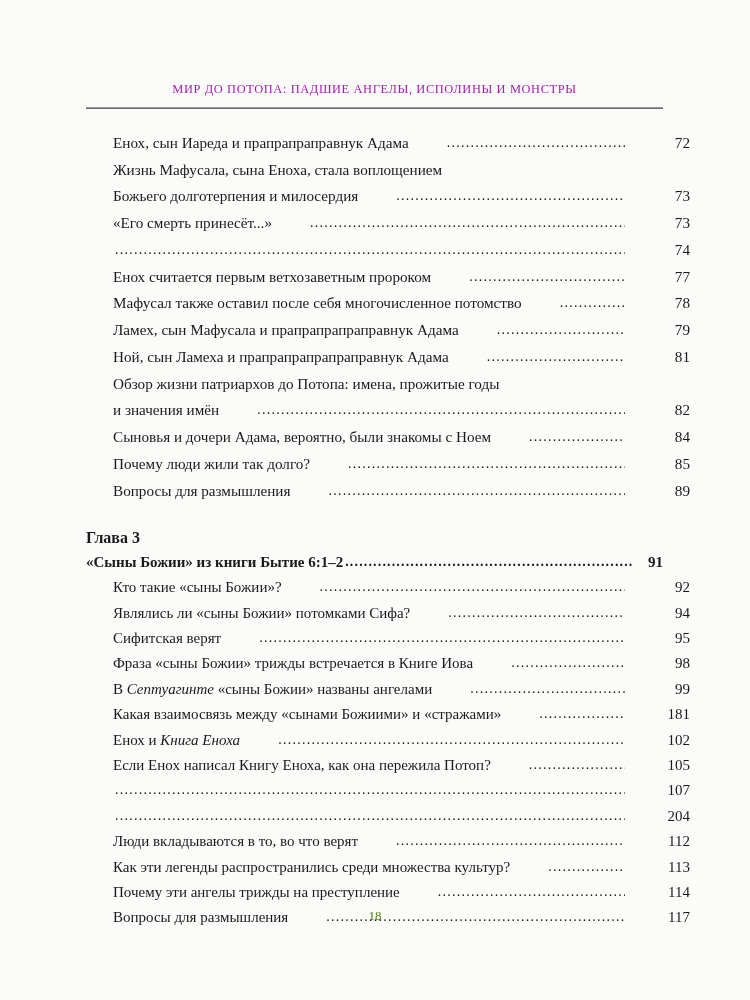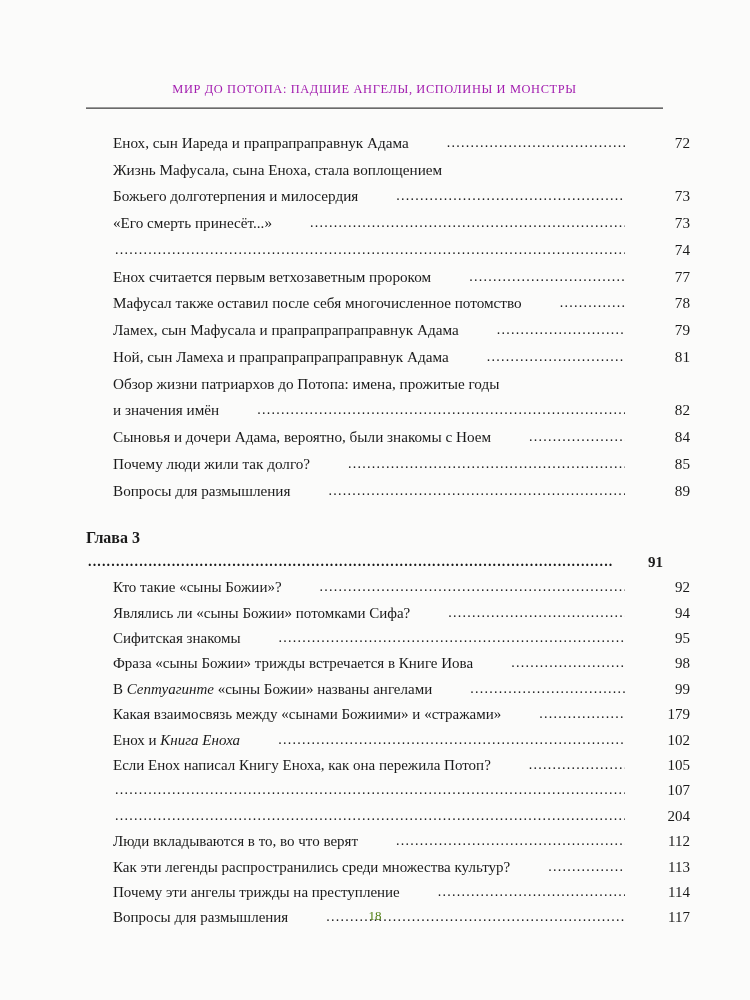--- a/index.html
+++ b/index.html
@@ -207,58 +207,59 @@
 
     </div>
 
     <div class="chapter-block">
 
       <div class="chap-label">Глава 3</div>
 
       <div class="group sect-2">
 
         <div class="entry lvl-top bold">
+          <span class="title">«Сыны Божии» из книги Бытие 6:1–2</span>
           <span class="leader">.................................................................................................................</span>
           <span class="page-no">91</span>
         </div>
 
         <div class="entry lvl-sub">
           <span class="title">Кто такие «сыны Божии»?</span>
           <span class="leader">.................................................................................................................</span>
           <span class="page-no">92</span>
         </div>
 
         <div class="entry lvl-sub">
           <span class="title">Являлись ли «сыны Божии» потомками Сифа?</span>
           <span class="leader">.................................................................................................................</span>
           <span class="page-no">94</span>
         </div>
 
         <div class="entry lvl-sub">
-          <span class="title">Сифитская знакомы</span>
+          <span class="title">Сифитская верят</span>
           <span class="leader">.................................................................................................................</span>
           <span class="page-no">95</span>
         </div>
 
         <div class="entry lvl-sub">
           <span class="title">Фраза «сыны Божии» трижды встречается в Книге Иова</span>
           <span class="leader">.................................................................................................................</span>
           <span class="page-no">98</span>
         </div>
 
         <div class="entry lvl-sub">
           <span class="title"><span>В </span><span class="ital">Септуагинте</span><span> «сыны Божии» названы ангелами</span></span>
           <span class="leader">.................................................................................................................</span>
           <span class="page-no">99</span>
         </div>
 
         <div class="entry lvl-sub">
           <span class="title">Какая взаимосвязь между «сынами Божиими» и «стражами»</span>
           <span class="leader">.................................................................................................................</span>
-          <span class="page-no">179</span>
+          <span class="page-no">181</span>
         </div>
 
         <div class="entry lvl-sub">
           <span class="title"><span>Енох и </span><span class="ital">Книга Еноха</span><span></span></span>
           <span class="leader">.................................................................................................................</span>
           <span class="page-no">102</span>
         </div>
 
         <div class="entry lvl-sub">
           <span class="title">Если Енох написал Книгу Еноха, как она пережила Потоп?</span>

